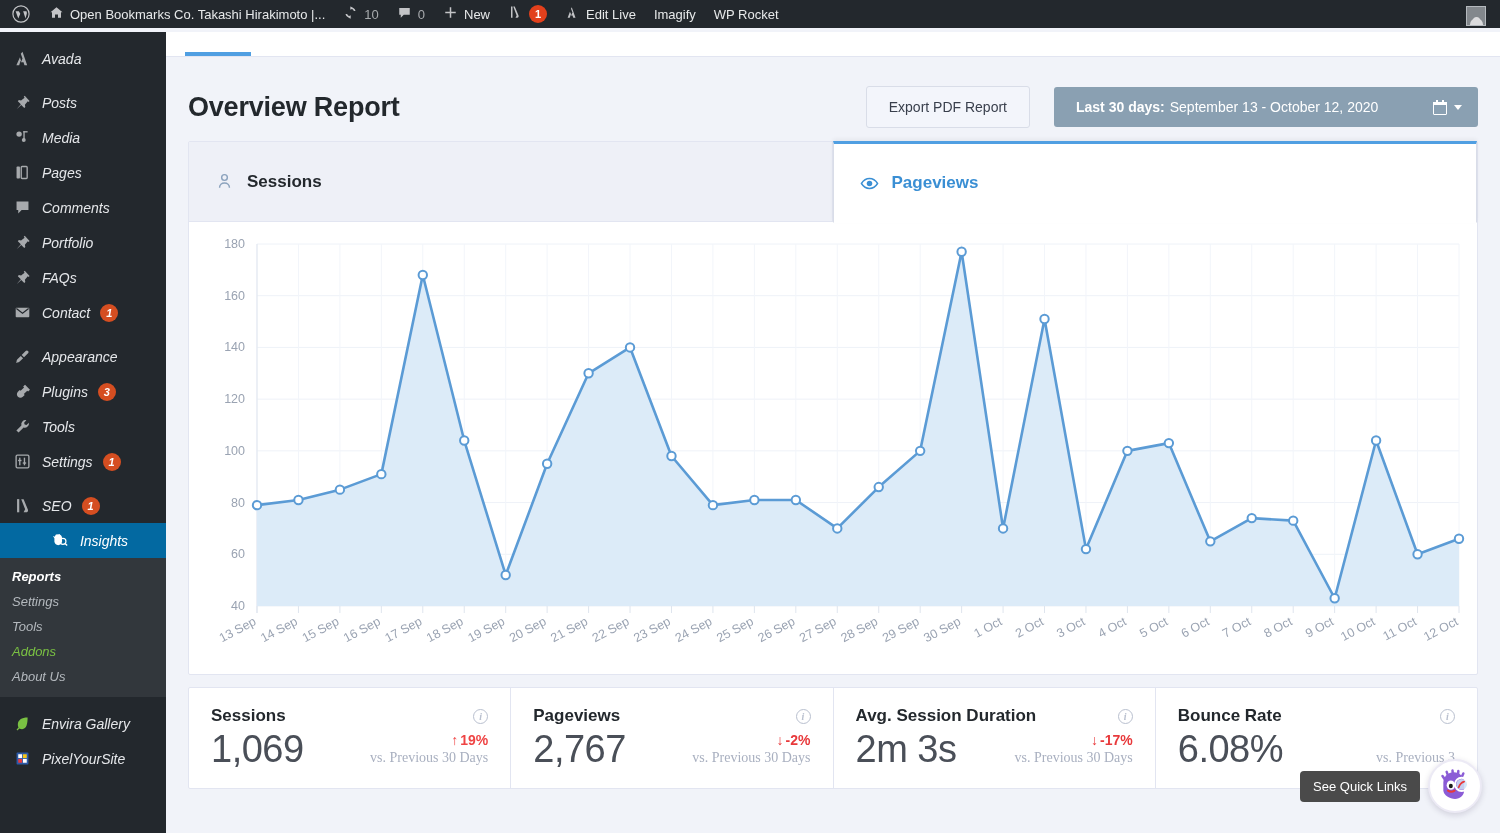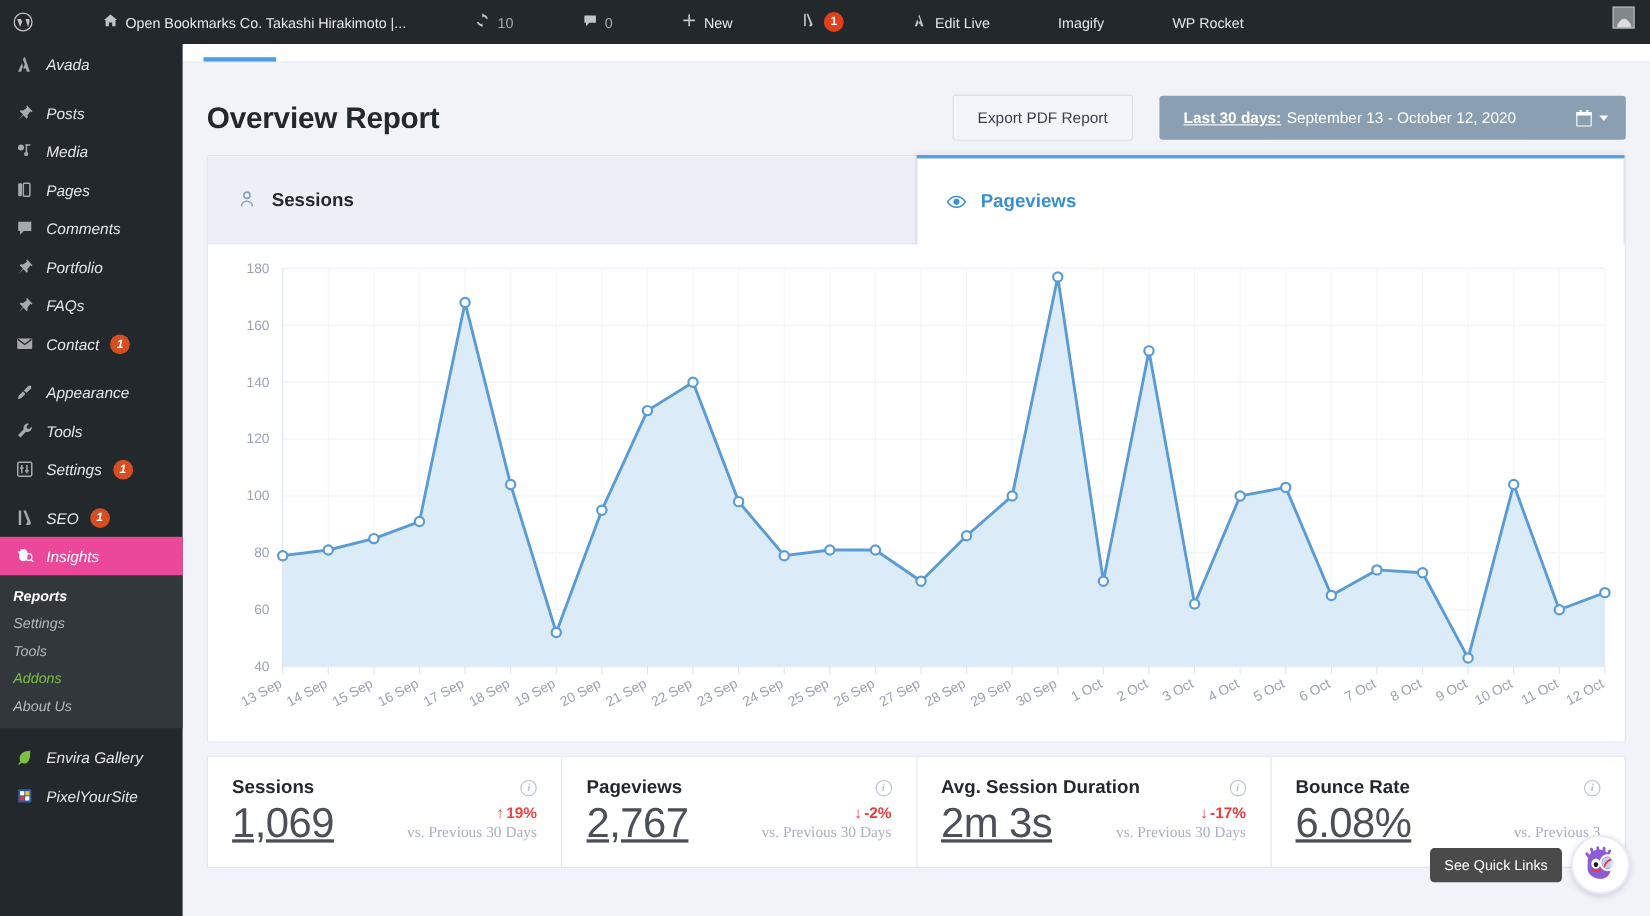--- a/index.html
+++ b/index.html
@@ -6,26 +6,25 @@
   html, body {
     width: 1500px; height: 833px;
     font-family: "Liberation Sans", sans-serif;
     background: #f1f3f9;
     overflow: hidden;
   }
 
   
   #adminbar {
     position: absolute; top: 0; left: 0;
-    width: 1500px; height: 40px;
+    width: 1500px; height: 28px;
     background: #23282d;
     display: flex; align-items: center;
     color: #e7e9ea; font-size: 13px;
     z-index: 50;
-    gap: 44px;
   }
   .ab-item {
     display: flex; align-items: center; gap: 6px;
     height: 32px; padding: 0 9px;
     color: #e7e9ea; white-space: nowrap;
   }
   .ab-logo { font-size: 17px; padding: 0 10px 0 12px; color: #c3c4c7; }
   .ab-ico { font-size: 14px; color: #c3c4c7; display:inline-block; }
   .ab-count { color: #a7aaad; }
   .ab-bubble {
@@ -59,21 +58,21 @@
     color: #e5e7ea; font-size: 14px;
     position: relative;
   }
   .menu-item .mi-icon {
     width: 20px; height: 20px; flex: 0 0 20px;
     display: flex; align-items: center; justify-content: center;
     color: #a7aaad;
   }
   .menu-item .mi-icon svg { width: 17px; height: 17px; fill: #a7aaad; }
   .menu-item.current {
-    background: #ec4899; color: #fff;
+    background: #0369a1; color: #fff; justify-content: center;
   }
   .menu-item.current .mi-icon svg { fill: #fff; }
   .menu-item.current::after {
     content: ""; position: absolute; right: -8px; top: 50%;
     margin-top: -8px; border: 8px solid transparent;
     border-right-color: #f1f3f9;
   }
   .mi-badge {
     display: inline-flex; align-items: center; justify-content: center;
     min-width: 18px; height: 18px; padding: 0 5px;
@@ -123,21 +122,21 @@
     font-size: 14px; color: #393f4c;
     cursor: pointer;
   }
   #daterange {
     background: #8aa0b2; border-radius: 3px;
     display: flex; align-items: center; gap: 0;
     padding: 12px 16px 12px 22px;
     color: #fff; font-size: 14px;
     min-width: 424px;
   }
-  #daterange .dr-strong { font-weight: 700; margin-right: 5px; text-decoration: underline; }
+  #daterange .dr-strong { font-weight: 700; margin-right: 5px; }
   #daterange .dr-right {
     margin-left: auto; display: flex; align-items: center; gap: 7px;
   }
   .cal-ico { width: 14px; height: 15px; position: relative; display:inline-block; }
   .cal-ico .cal-body {
     position:absolute; inset:2px 0 0 0;
     border: 1.6px solid #fff; border-radius: 1px;
   }
   .cal-ico .cal-top {
     position:absolute; top:2px; left:0; right:0; height:3px; background:#fff;
@@ -211,21 +210,21 @@
     width: 15px; height: 15px; border-radius: 50%;
     border: 1.3px solid #b9c0cf; color:#b9c0cf;
     font-size: 10px; font-style: italic; font-family: "Liberation Serif", serif;
     display:flex;align-items:center;justify-content:center;
     font-weight:700;
     cursor: pointer;
   }
   .stat-body { display:flex; align-items:flex-end; margin-top: 2px; }
   .stat-value {
     font-size: 38px; font-weight: 300; color: #4a4f58;
-    letter-spacing: -0.5px; line-height: 1.12; text-decoration: underline;
+    letter-spacing: -0.5px; line-height: 1.12;
   }
   .stat-delta { margin-left:auto; text-align:right; padding-bottom: 5px; }
   .delta-row { font-size: 14px; font-weight: 700; white-space:nowrap; }
   .delta-row.up { color: #ef4444; }
   .delta-row.down { color: #e8393b; }
   .delta-arrow { font-size: 14px; margin-right: 2px; }
   .delta-note { font-size: 14px; color: #a9b0c0; margin-top: 1px; white-space:nowrap;font-family:Liberation Serif, serif; }
 
   
   #quicklinks {
@@ -414,20 +413,29 @@
   <div class="menu-item">
     <span class="mi-icon">
       <svg viewBox="0 0 20 20">
           <path d="M16.5 3.5c-.8-.8-2-.8-2.8 0L9 8.2l2.8 2.8 4.7-4.7c.8-.8.8-2 0-2.8z"></path>
           <path d="M8 9.3l-4 4c-.7.7-1 1.7-1 2.7l-.5 1.5 1.5-.5c1 0 2-.3 2.7-1l4-4L8 9.3z"></path>
         </svg>
     </span>
     <span>Appearance</span>
   </div>
 
+  <div class="menu-item">
+    <span class="mi-icon">
+      <svg viewBox="0 0 20 20">
+          <path d="M13 2l-2.2 2.2 1 1-4 4-1-1L4.6 10.4c-1.6 1.6-1.6 4.2 0 5.8s4.2 1.6 5.8 0l2.2-2.2-1-1 4-4 1 1L18.8 7.8 13 2z"></path>
+        </svg>
+    </span>
+    <span>Plugins</span>
+    <span class="mi-badge">3</span>
+  </div>
 
 
   <div class="menu-item">
     <span class="mi-icon">
       <svg viewBox="0 0 20 20">
           <path d="M14.5 2.5a5 5 0 00-5.8 6.2L2.8 14.6l2.6 2.6 5.9-5.9a5 5 0 006.2-5.8l-2.8 2.8-2.2-.6-.6-2.2 2.6-2.8z"></path>
         </svg>
     </span>
     <span>Tools</span>
   </div>

